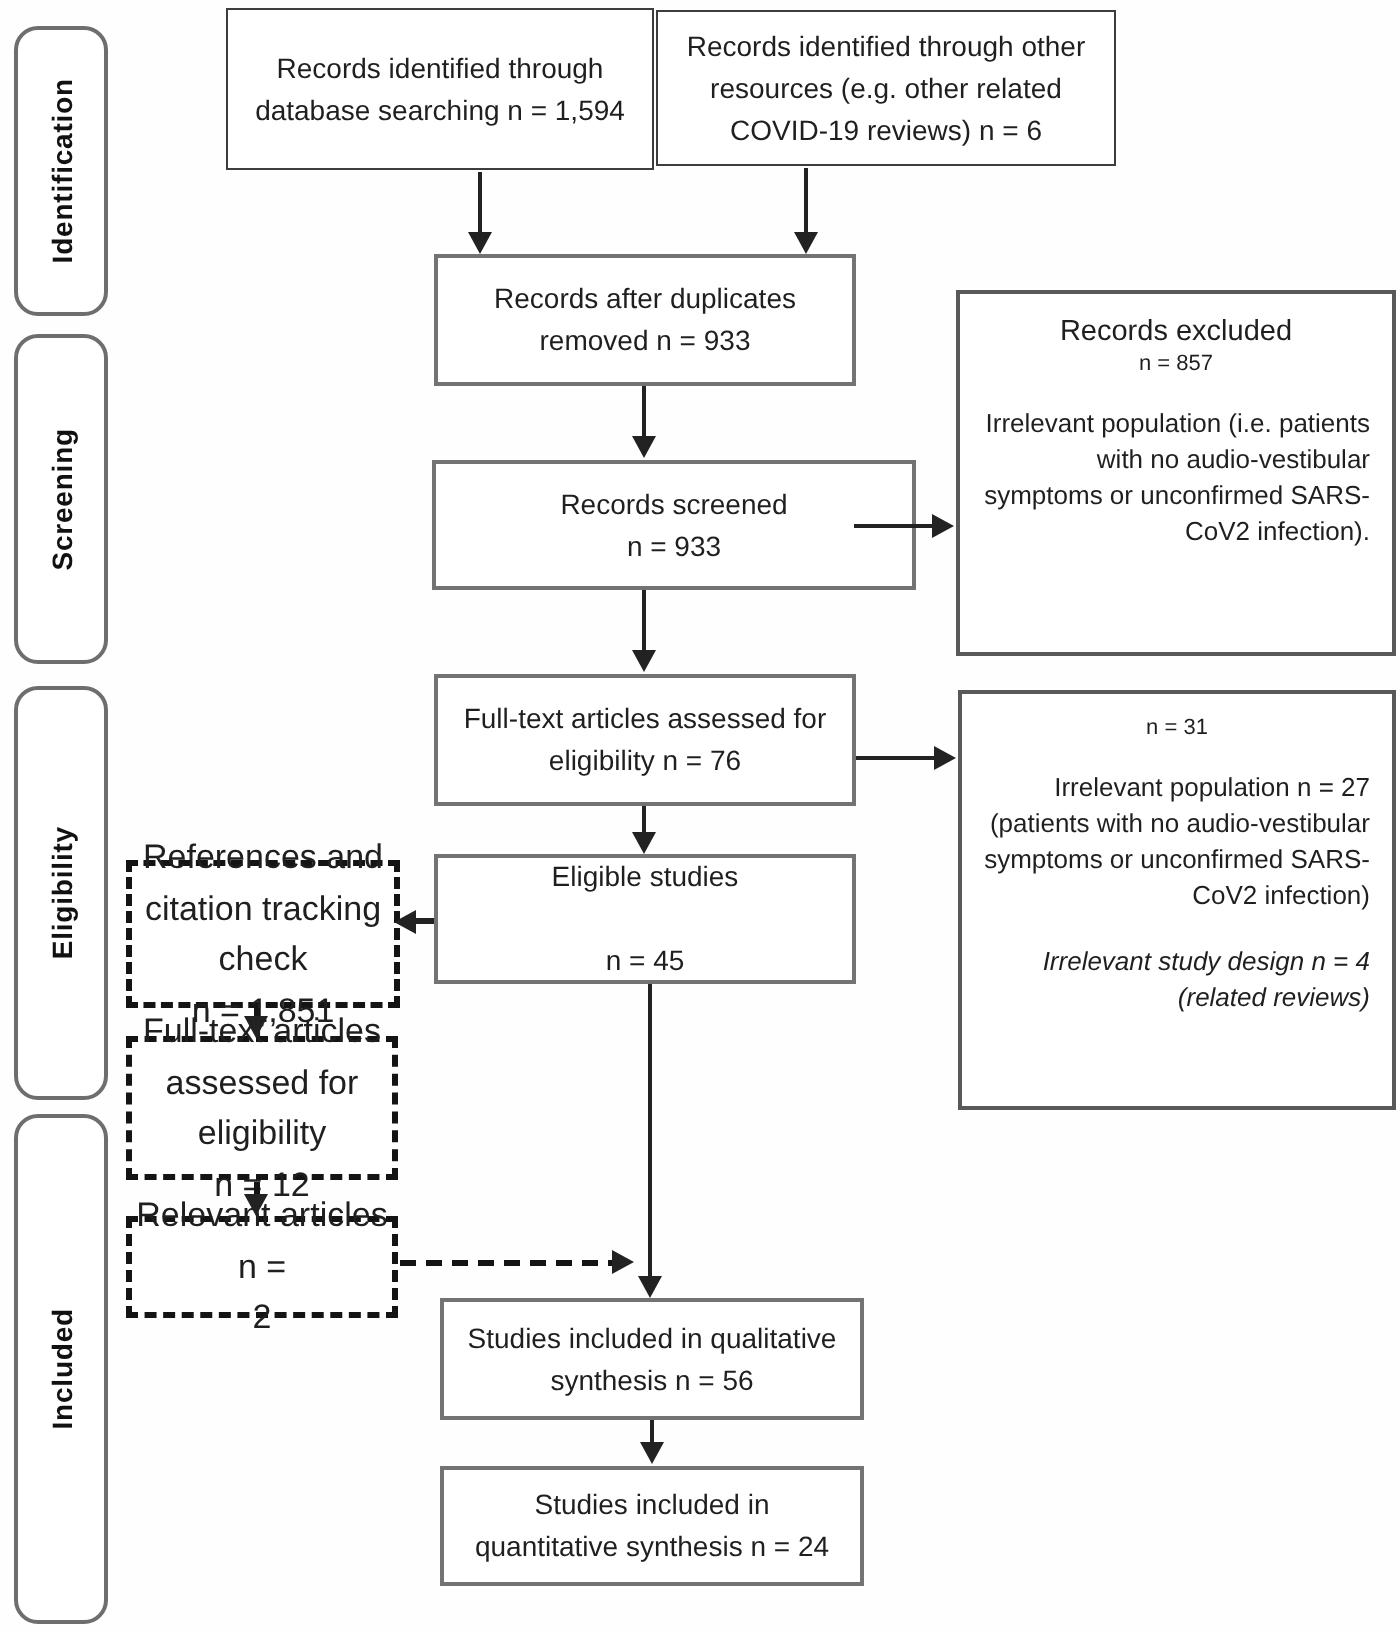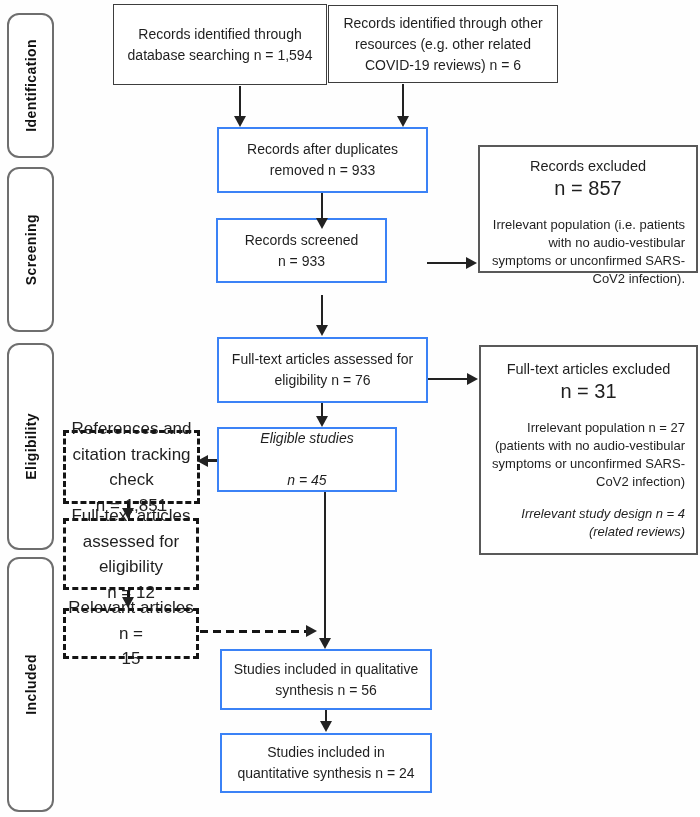--- a/index.html
+++ b/index.html
@@ -5,35 +5,35 @@
   html,body{margin:0;padding:0;background:#ffffff;font-family:"Liberation Sans",sans-serif;}
   #canvas{position:relative;width:700px;height:817px;background:#fefefe;overflow:hidden;color:#1f1f1f;}
 
   
   .stage{position:absolute;left:7px;width:47px;background:#fff;border:2px solid #6e6e6e;
          border-radius:12px;box-sizing:border-box;display:flex;align-items:center;justify-content:center;}
   .stage-label{writing-mode:vertical-rl;transform:rotate(180deg);font-weight:bold;
          font-size:14px;letter-spacing:.4px;color:#111;}
 
   
-  .box{position:absolute;background:#fff;border:2px solid #3b82f6;box-sizing:border-box;
+  .box{position:absolute;background:#fff;border:2px solid #737373;box-sizing:border-box;
        display:flex;align-items:center;justify-content:center;text-align:center;
        font-size:14px;line-height:1.5;white-space:pre-line;padding:4px 6px;}
   .box.thin{border:1.5px solid #3d3d3d;}
 
   
   .dbox{position:absolute;background:#fff;border:3px dashed #141414;box-sizing:border-box;
         display:flex;align-items:center;justify-content:center;text-align:center;
         font-size:17px;line-height:1.5;white-space:pre-line;padding:2px;}
 
   
   .excl{position:absolute;background:#fff;border:2px solid #595959;box-sizing:border-box;
         padding:10px 11px;font-size:13px;line-height:1.38;}
   .excl .head{text-align:center;font-size:14.5px;line-height:1.25;}
-  .excl .cnt{text-align:center;font-size:20px;}
+  .excl .cnt{text-align:center;font-size:11px;}
   .excl .body{margin-top:13px;text-align:right;}
   .just{text-align:justify;}
 
   
   .vline{position:absolute;width:2px;background:#222;}
   .hline{position:absolute;height:2px;background:#222;}
   .hline.bold{height:3px;}
   .dash-v{position:absolute;width:3px;background:repeating-linear-gradient(180deg,#141414 0 7px,transparent 7px 12px);}
   .dash-h{position:absolute;height:3px;background:repeating-linear-gradient(90deg,#141414 0 8px,transparent 8px 13px);}
   .head-down{position:absolute;width:0;height:0;border-left:6px solid transparent;
@@ -63,51 +63,50 @@
 
   <div class="box thin" style="left:113px;top:4px;width:214px;height:81px;">Records identified through
 database searching n = 1,594</div>
   <div class="box thin" style="left:328px;top:5px;width:230px;height:78px;">Records identified through other
 resources (e.g. other related
 COVID-19 reviews) n = 6</div>
 
   <div class="box" style="left:217px;top:127px;width:211px;height:66px;">Records after duplicates
 removed n = 933</div>
 
-  <div class="box" style="left:216px;top:218px;width:171px;height:65px;">Records screened
+  <div class="box" style="left:216px;top:230px;width:242px;height:65px;">Records screened
 n = 933</div>
 
-  <div class="excl" style="left:478px;top:145px;width:220px;height:128px;">
+  <div class="excl" style="left:478px;top:145px;width:220px;height:183px;">
     <div class="head">Records excluded</div>
     <div class="cnt">n = 857</div>
     <div class="body just">Irrelevant population (i.e. patients with no audio-vestibular symptoms or unconfirmed SARS-CoV2 infection).</div>
   </div>
 
   <div class="box" style="left:217px;top:337px;width:211px;height:66px;">Full-text articles assessed for
 eligibility n = 76</div>
 
   <div class="excl" style="left:479px;top:345px;width:219px;height:210px;">
-    <div class="head" style="margin-top:3px;">Full-text articles excluded</div>
     <div class="cnt" style="">n = 31</div>
     <div class="body">Irrelevant population n = 27 (patients with no audio-vestibular symptoms or unconfirmed SARS-CoV2 infection)</div>
     <div class="body" style="margin-top:15px;font-style:italic;">Irrelevant study design n = 4 (related reviews)</div>
   </div>
 
-  <div class="box" style="left:217px;top:427px;width:180px;height:65px;font-style:italic;">Eligible studies
+  <div class="box" style="left:217px;top:427px;width:211px;height:65px;">Eligible studies
 
 n = 45</div>
 
   <div class="dbox" style="left:63px;top:430px;width:137px;height:74px;">References and
 citation tracking check
 n = 1,851</div>
   <div class="dbox" style="left:63px;top:518px;width:136px;height:72px;">Full-text articles
 assessed for eligibility
 n = 12</div>
   <div class="dbox" style="left:63px;top:608px;width:136px;height:51px;">Relevant articles n =
-15</div>
+2</div>
 
   <div class="box" style="left:220px;top:649px;width:212px;height:61px;">Studies included in qualitative
 synthesis n = 56</div>
   <div class="box" style="left:220px;top:733px;width:212px;height:60px;">Studies included in
 quantitative synthesis n = 24</div>
 
   <div class="vline" style="left:239px;top:86px;height:31px;"></div>
   <div class="head-down" style="left:234px;top:116px;"></div>
   <div class="vline" style="left:402px;top:84px;height:33px;"></div>
   <div class="head-down" style="left:397px;top:116px;"></div>

